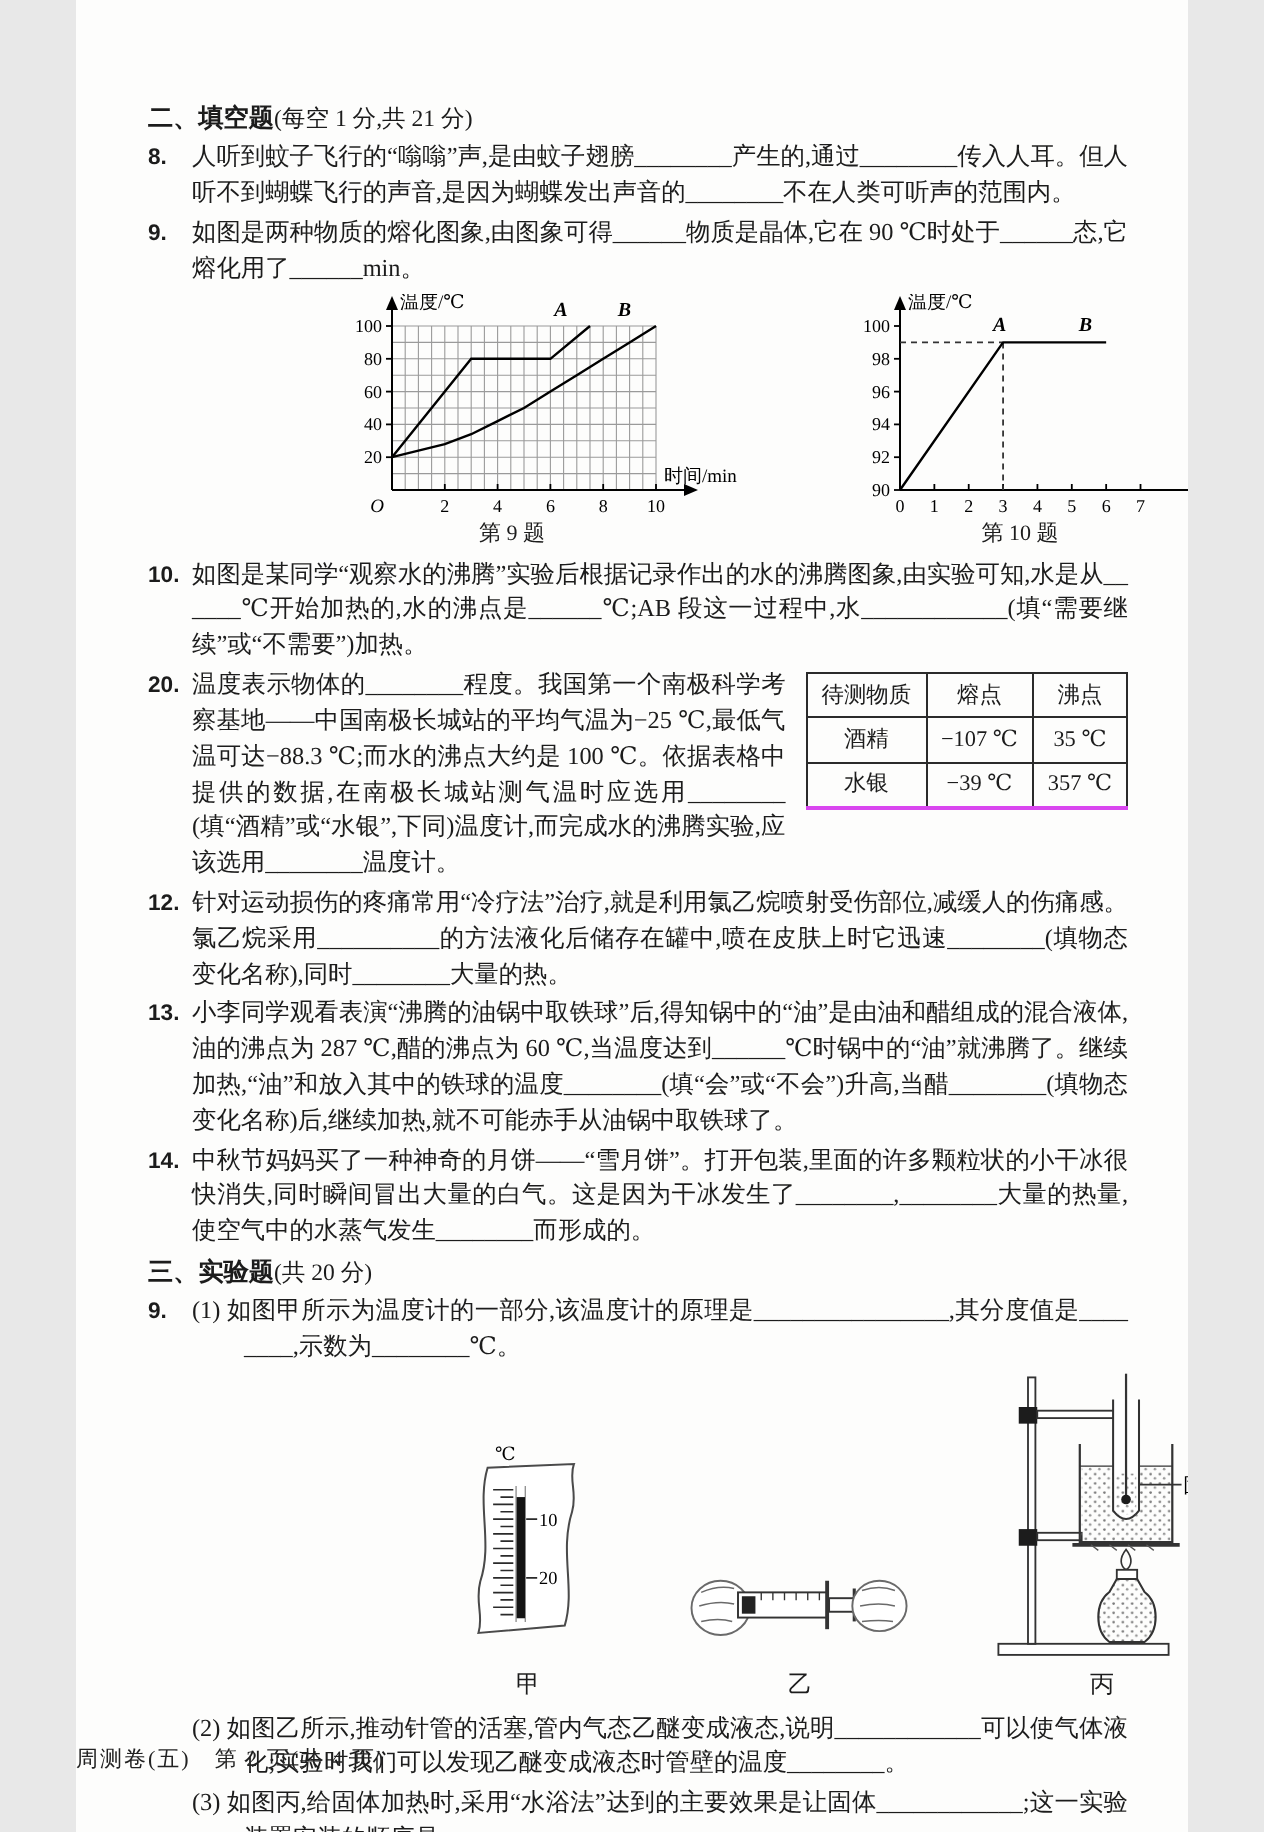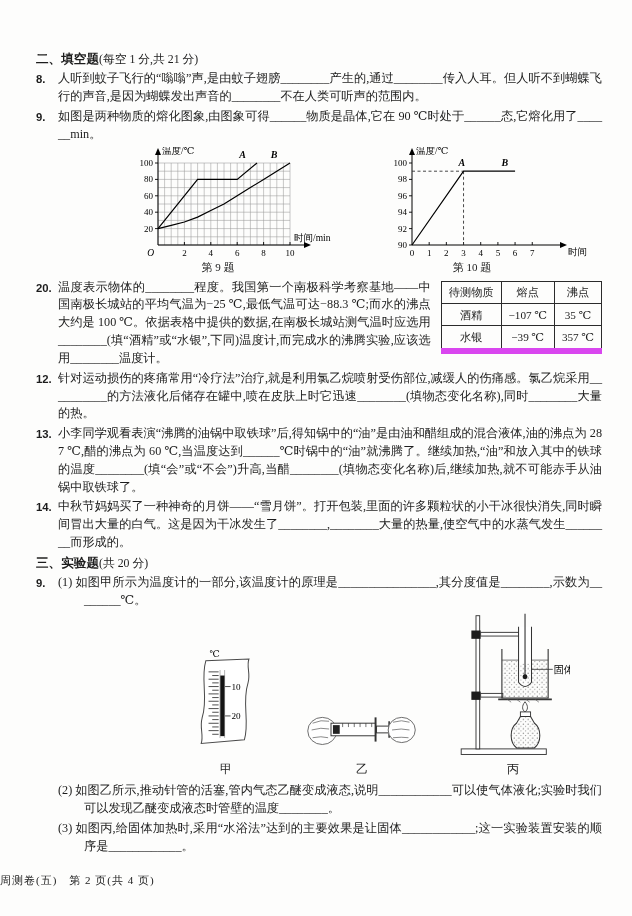--- a/index.html
+++ b/index.html
@@ -1,34 +1,34 @@
 <!DOCTYPE html>
 <html><head>
 <meta charset="utf-8">
 <style>
   html,body{margin:0;padding:0;background:#e8e8e8;}
-  .sheet{position:relative;width:632px;height:916px;margin:0 auto;background:#fdfdfc;
+  .sheet{position:relative;width:556px;height:916px;margin:0 auto;background:#fdfdfc;
     box-sizing:border-box;padding:48px 30px 0 36px;overflow:hidden;
     font-family:"Liberation Serif","DejaVu Serif",serif;color:#1c1c1c;
     font-size:12.2px;line-height:1.46;}
   .sec-title{font-weight:bold;font-size:12.6px;margin:2px 0 2px 0;}
   .sec-title .paren{font-weight:normal;font-size:11.8px;}
   .q{position:relative;padding-left:22px;margin:0 0 2px 0;text-align:justify;}
   .q .num{position:absolute;left:0;top:1px;font-family:"Liberation Sans","DejaVu Sans",sans-serif;
     font-weight:bold;font-size:11.3px;}
   .qt{word-break:break-all;}
   .charts-row{display:flex;gap:40px;margin:3px 0 4px 92px;}
   .chartbox{display:flex;flex-direction:column;align-items:center;}
   .chartbox svg{display:block;}
   .cap{font-size:11px;margin-top:-2px;padding-right:34px;}
   .subtable{float:right;border-collapse:collapse;margin:2px 0 4px 10px;
     font-size:11.2px;text-align:center;}
   .subtable td,.subtable th{border:1px solid #2b2b2b;font-weight:normal;
     padding:2.5px 7px;white-space:nowrap;}
-  .subtable{border-bottom:6px solid #d946ef;}
+  .subtable{border-bottom:2px solid #d946ef;}
   .part{margin-left:22px;padding-left:26px;text-indent:-26px;text-align:justify;
     word-break:break-all;margin-bottom:2px;}
   .figs{display:flex;align-items:flex-end;gap:34px;margin:2px 0 4px 148px;}
   .fig{display:flex;flex-direction:column;align-items:center;}
   .fig figcaption,.figcap{font-size:12px;margin-top:1px;}
   .footer{position:absolute;left:0;right:0;bottom:28px;
     font-size:11px;letter-spacing:1px;color:#222;}
   figure{margin:0;}
 </style>
 </head>
@@ -157,20 +157,24 @@
           <polyline points="30,98 81.53846153846155,24.200000000000003 133.0769230769231,24.200000000000003" fill="none" stroke="#000" stroke-width="1.2"></polyline>
           <text x="79.82051282051282" y="18.740000000000023" font-size="10" font-style="italic" text-anchor="middle" font-weight="bold">A</text>
           <text x="122.76923076923079" y="18.740000000000023" font-size="10" font-style="italic" text-anchor="middle" font-weight="bold">B</text>
           <text x="34" y="7" font-size="9.5">温度/℃</text>
           <text x="186" y="108" font-size="9.5" text-anchor="start">时间</text>
         </svg>
       <div class="cap">第 10 题</div>
     </div>
   </div>
 
+  <div class="q">
+    <span class="num">10.</span>
+    <span class="qt">如图是某同学“观察水的沸腾”实验后根据记录作出的水的沸腾图象,由实验可知,水是从______℃开始加热的,水的沸点是______℃;AB 段这一过程中,水____________(填“需要继续”或“不需要”)加热。</span>
+  </div>
 
   <div class="q">
     <table class="subtable">
       <tbody>
           <tr>
         <th>待测物质</th>
         <th>熔点</th>
         <th>沸点</th>
       </tr>
       <tr>

